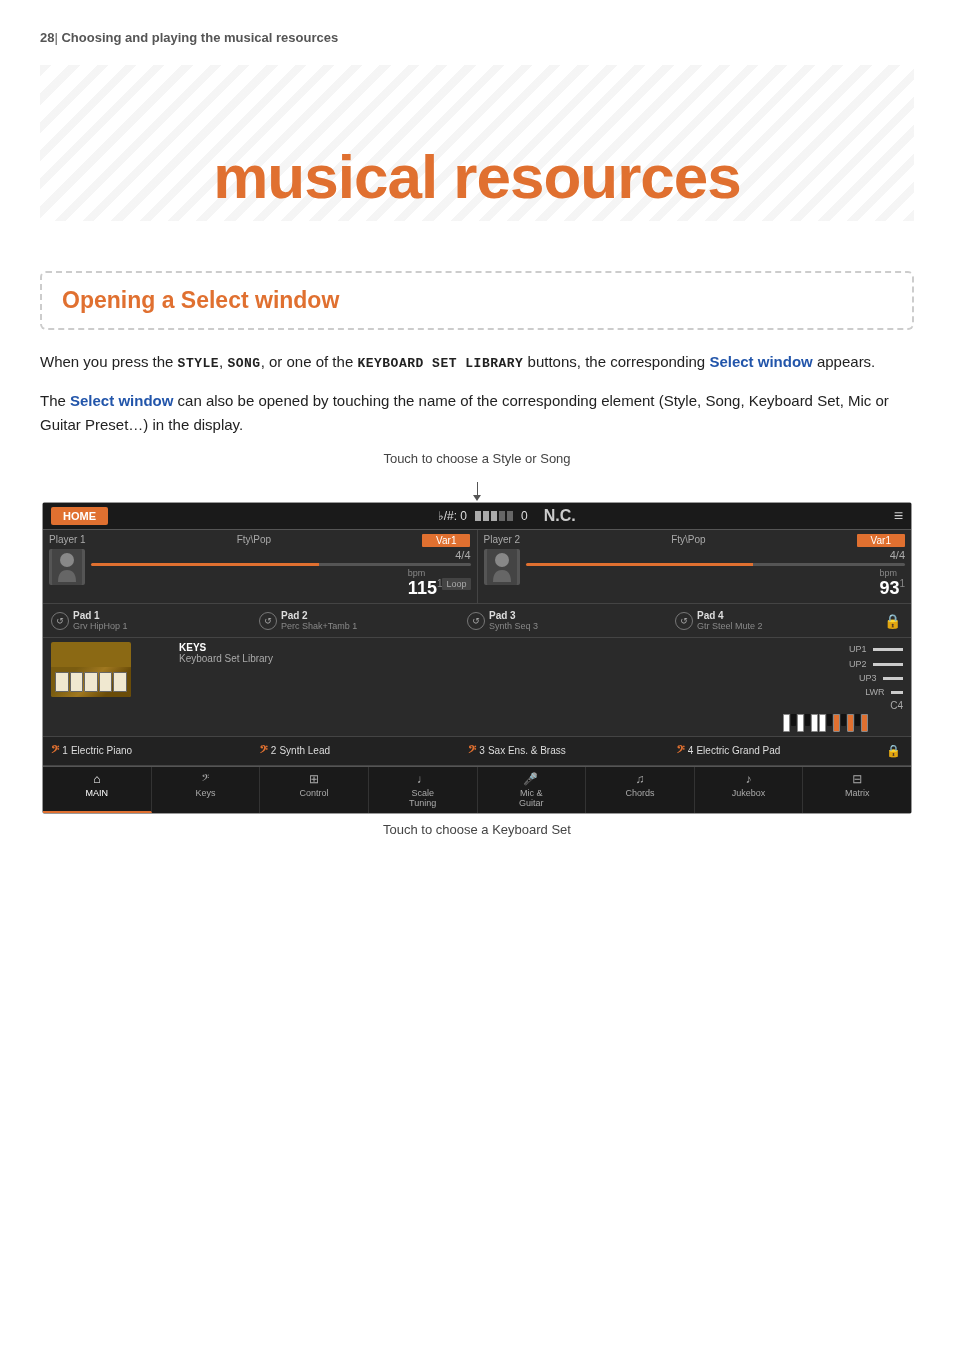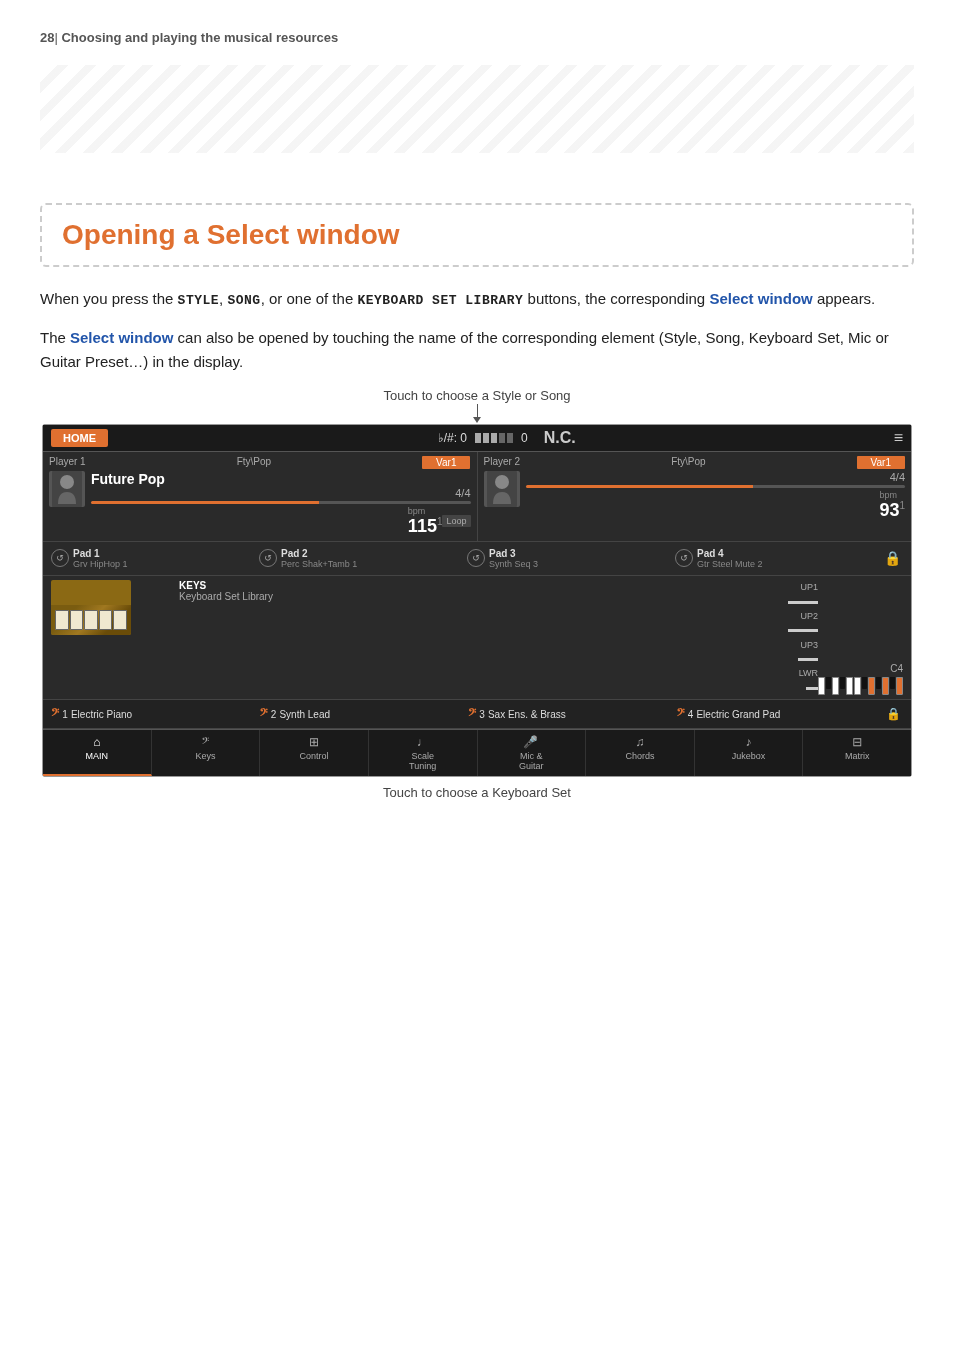--- a/index.html
+++ b/index.html
@@ -57,21 +57,21 @@
     }
 
     
     .section-box {
       border: 2px dashed #ccc;
       border-radius: 6px;
       padding: 14px 20px;
       margin-bottom: 20px;
     }
     .section-title {
-      font-size: 28px;
+      font-size: 23px;
       font-weight: bold;
       color: #e07030;
     }
 
     
     .body-text {
       font-size: 15px;
       line-height: 1.6;
       margin-bottom: 14px;
     }
@@ -84,21 +84,21 @@
     .body-text .bold-blue {
       font-weight: bold;
       color: #2255aa;
     }
 
     
     .caption {
       text-align: center;
       font-size: 13px;
       color: #444;
-      margin-bottom: 1px;
+      margin-bottom: 16px;
     }
 
     
     .arrow-wrapper {
       text-align: center;
       margin-bottom: 2px;
     }
     .arrow-down {
       display: inline-block;
       width: 1px;
@@ -330,22 +330,21 @@
     .ui-keys-label { font-size: 10px; font-weight: bold; color: #fff; }
     .ui-keyboard-set { font-size: 10px; color: #aaa; }
     .ui-my-setting {
       font-size: 18px;
       font-weight: bold;
       color: #fff;
     }
     .ui-keys-right {
       width: 120px;
       display: flex;
-      flex-direction: row;
-      align-items: flex-end;
+      flex-direction: column;
       justify-content: space-between;
     }
     .ui-up-levels {
       font-size: 9px;
       color: #aaa;
       text-align: right;
       line-height: 1.6;
     }
     .ui-up-bar {
       display: inline-block;
@@ -431,20 +430,21 @@
 
 <div class="page-header">
   <span>28</span>|
   <span>Choosing and playing the musical resources</span>
 </div>
 
 <div class="main-title-wrapper">
   <div class="title-bg"></div>
   <h1 class="main-title">
     <br>
+    <span>musical resources</span>
   </h1>
 </div>
 
 <div class="section-box">
   <h2 class="section-title">Opening a Select window</h2>
 </div>
 
 <p class="body-text">
   When you press the <span class="caps">STYLE</span>, <span class="caps">SONG</span>, or one of the <span class="caps">KEYBOARD SET LIBRARY</span> buttons, the corresponding <span class="bold-blue">Select window</span> appears.
 </p>
@@ -489,21 +489,20 @@
       <div class="ui-player-body">
         <div class="ui-avatar">
           <div style="width:30px;height:38px;background:#444;border-radius:3px;display:flex;align-items:center;justify-content:center;">
             <svg width="22" height="30" viewBox="0 0 22 30">
               <ellipse cx="11" cy="8" rx="7" ry="7" fill="#888"></ellipse>
               <path d="M2 30 Q2 18 11 18 Q20 18 20 30Z" fill="#666"></path>
             </svg>
           </div>
         </div>
         <div class="ui-player-info">
-          <div class="ui-style-name">Future Pop</div>
           <div class="ui-time-sig">4/4</div>
           <div class="ui-bpm-slider"></div>
           <div class="ui-bpm-row">
             <div>
               <div class="ui-bpm-label">bpm</div>
               <div class="ui-bpm-value">115</div>
             </div>
             <span class="ui-bar">1</span>
             <span class="ui-loop-btn">Loop</span>
           </div>

